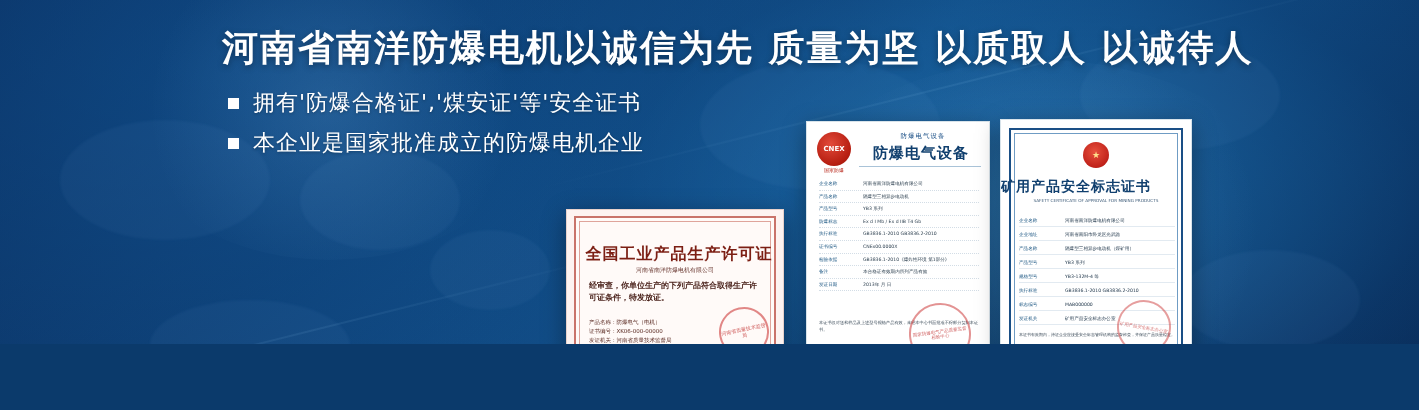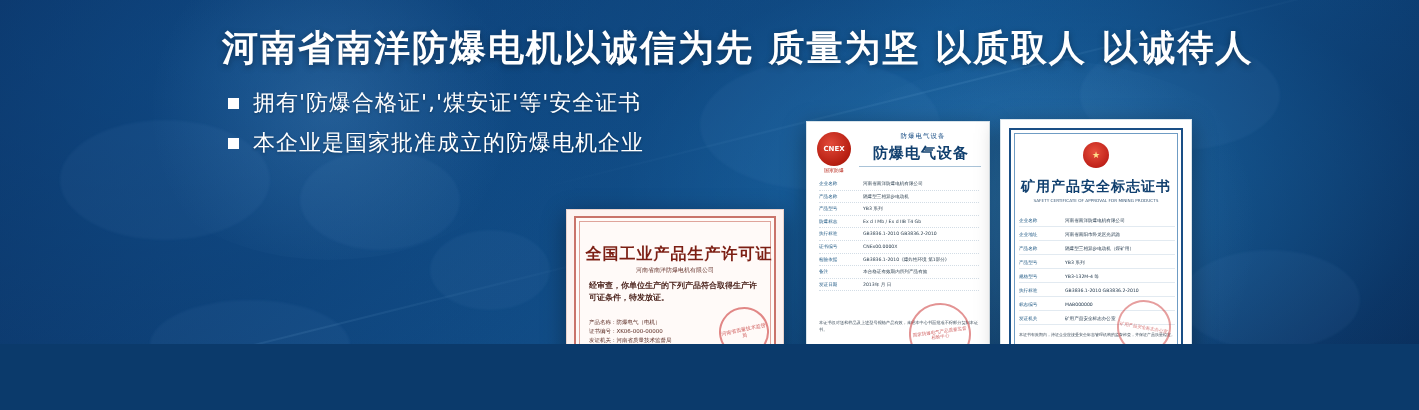--- a/index.html
+++ b/index.html
@@ -343,21 +343,21 @@
     color: #ffe08a;
     font-size: 9px;
     display: flex;
     align-items: center;
     justify-content: center;
     font-family: "DejaVu Sans", sans-serif;
   }
   #cert3 .c3-title {
     position: absolute;
     left: 0; right: 0; top: 58px;
-    text-align: center;
+    text-align: left;
     font-size: 14px;
     font-weight: bold;
     color: #11406f;
     letter-spacing: 1px;
     font-family: "DejaVu Sans", sans-serif;
   }
   #cert3 .c3-titleen {
     position: absolute;
     left: 14px; right: 14px; top: 78px;
     text-align: center;

